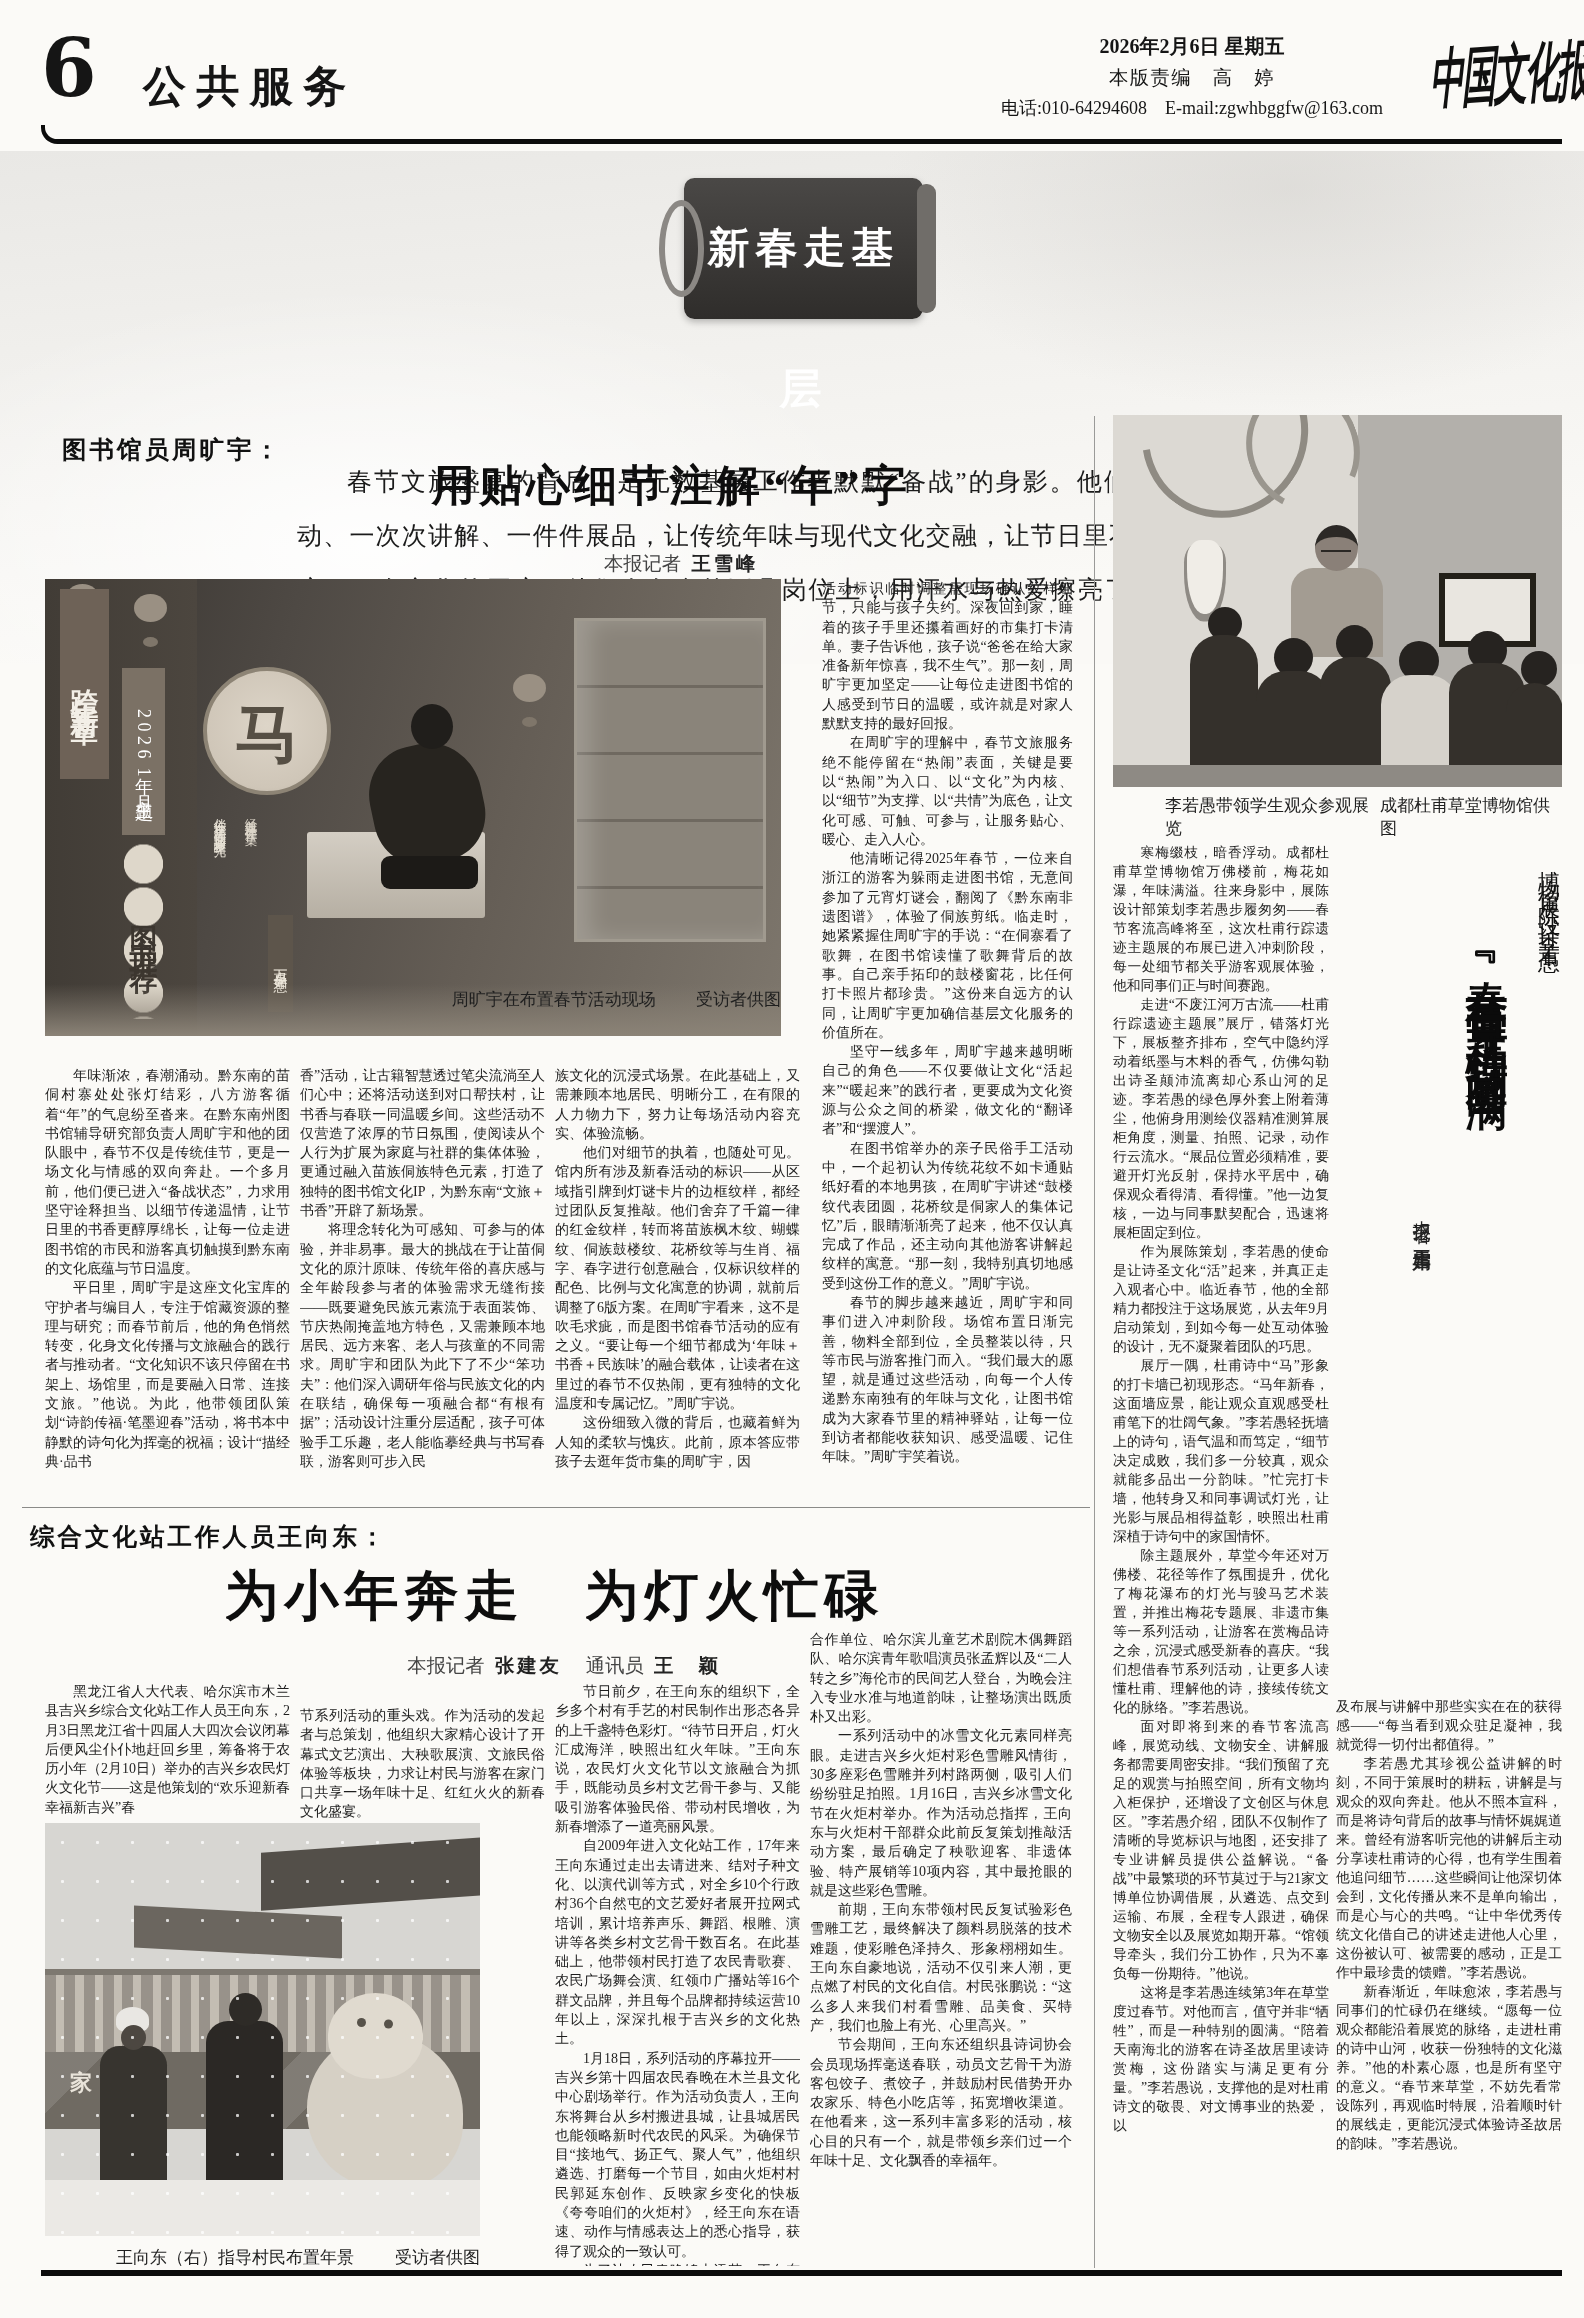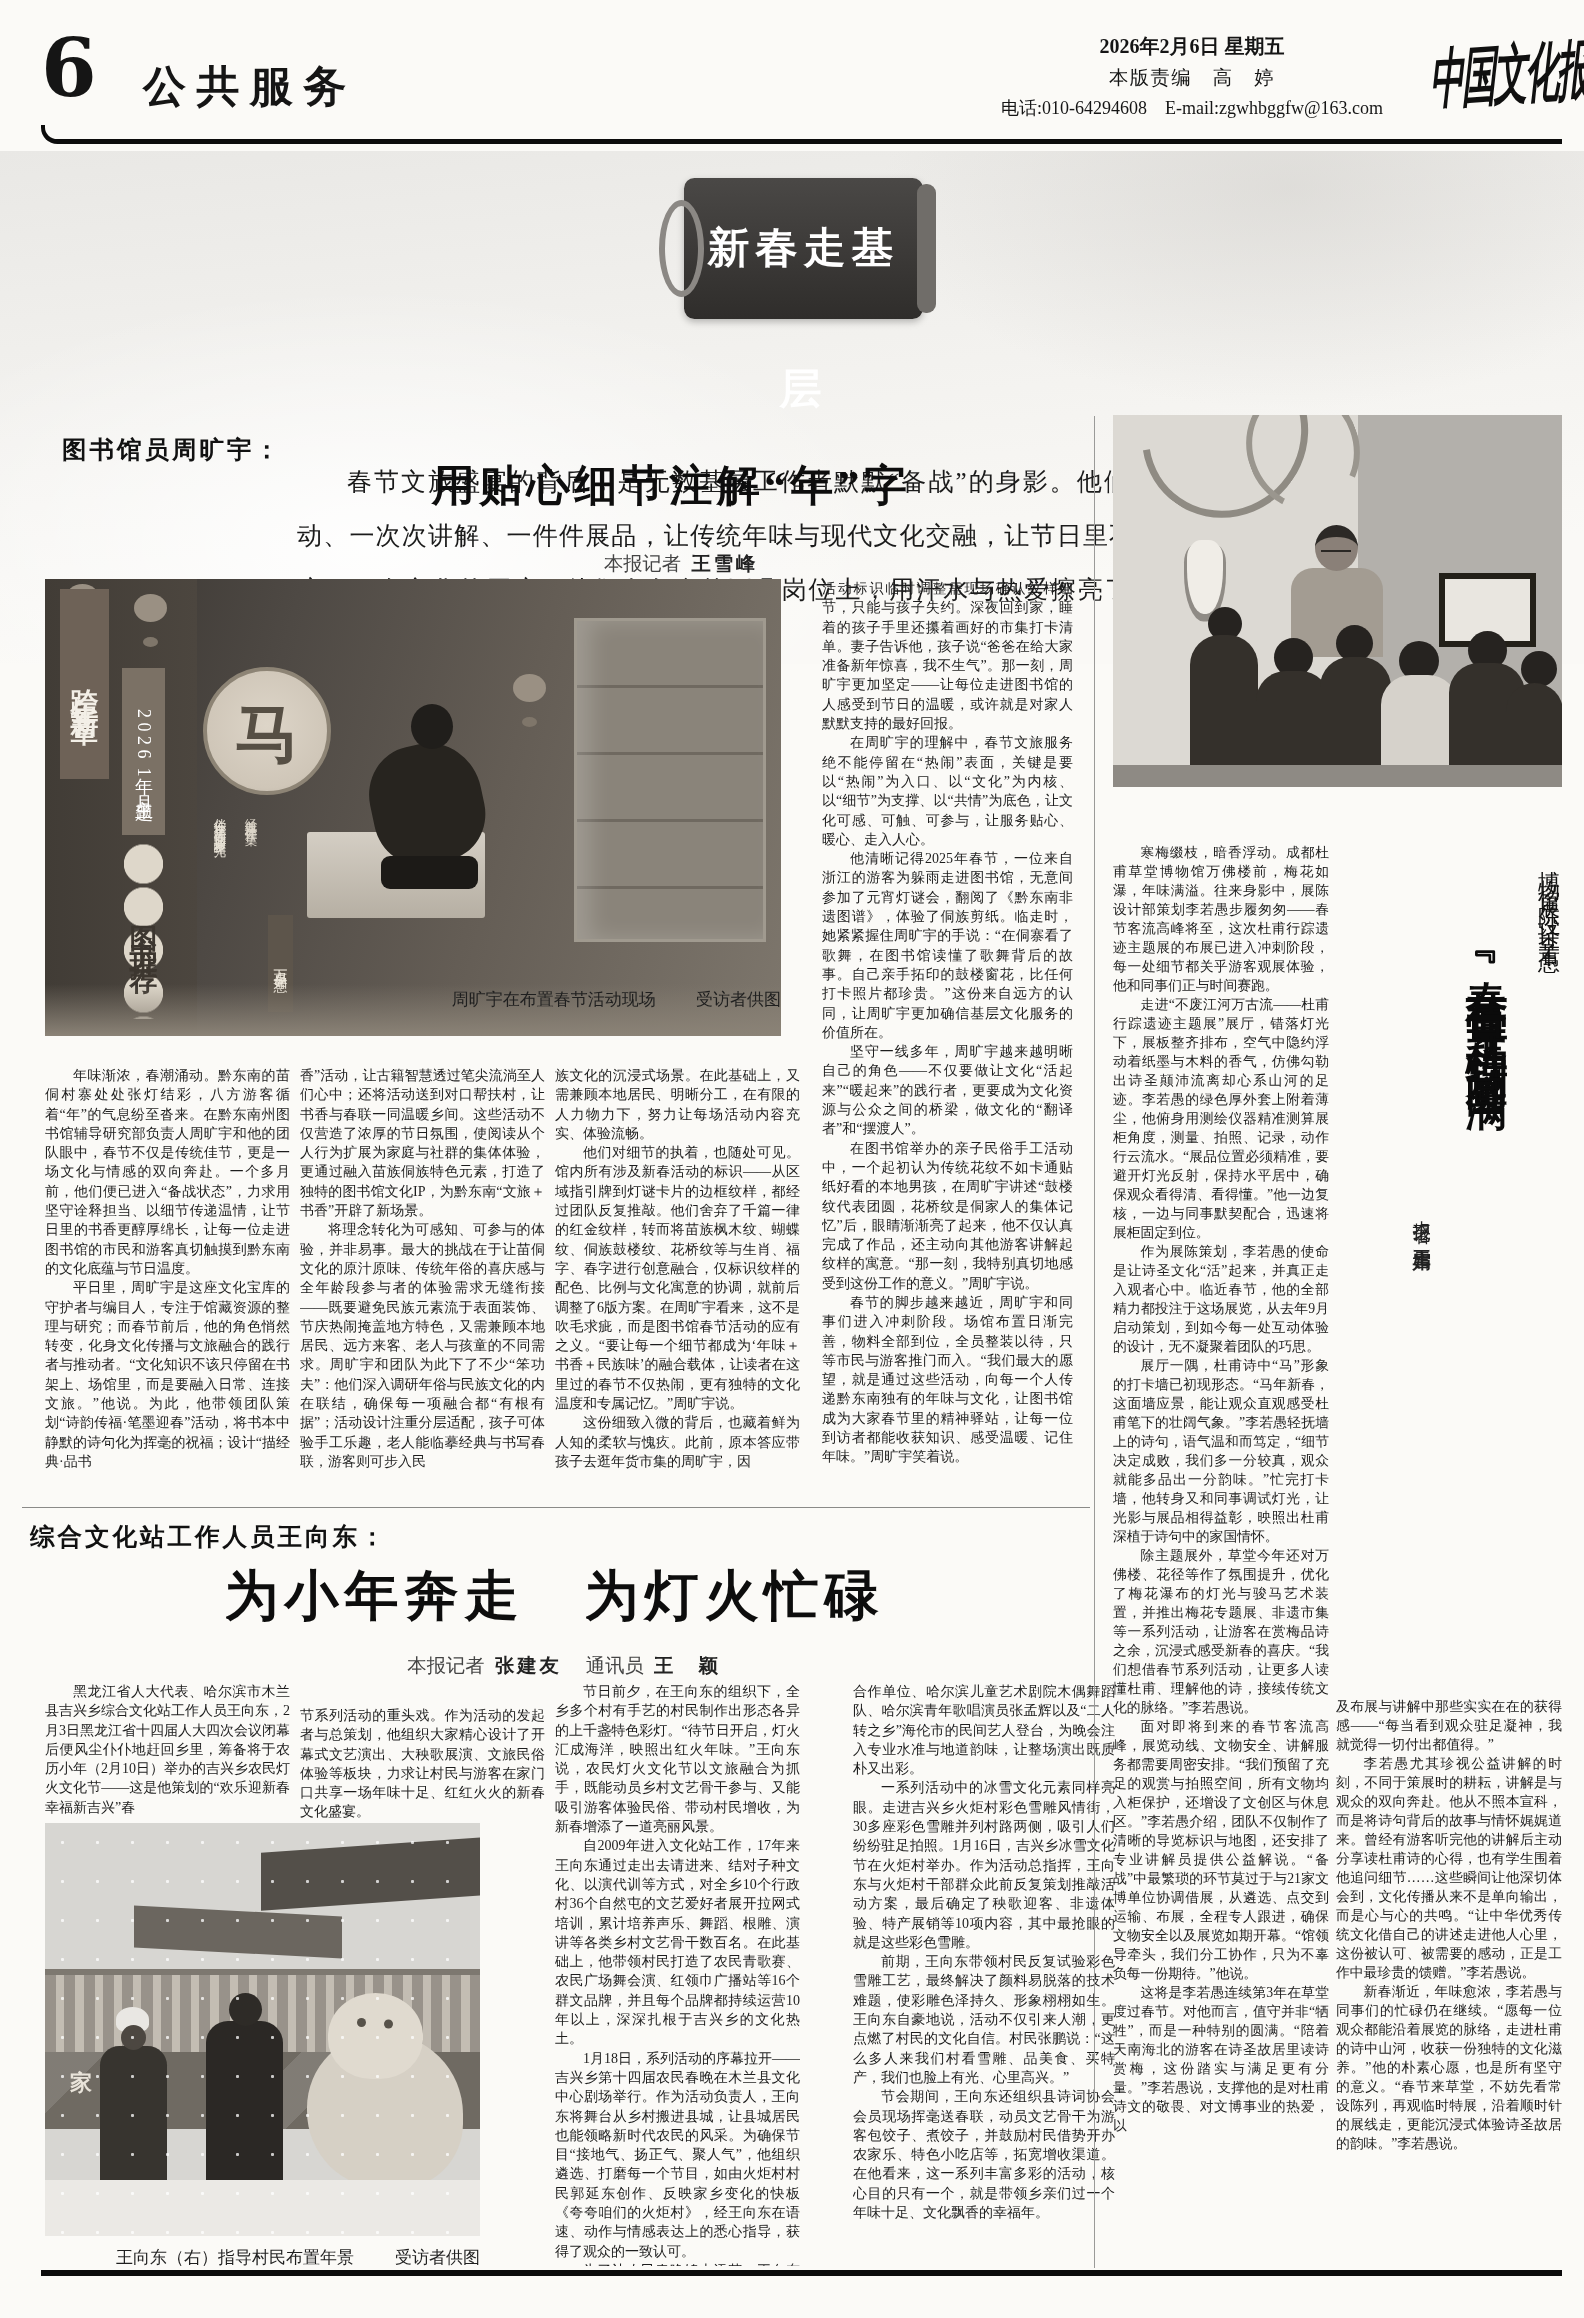--- a/index.html
+++ b/index.html
@@ -228,21 +228,21 @@
     </div>
   <div class="body-col" data-cont="1" style="left:300px; top:1682px; width:245px; height:138px;margin-top:24px;" data-name="article2-column-2">
       <p>节系列活动的重头戏。作为活动的发起者与总策划，他组织大家精心设计了开幕式文艺演出、大秧歌展演、文旅民俗体验等板块，力求让村民与游客在家门口共享一场年味十足、红红火火的新春文化盛宴。</p>
     </div>
   <div class="body-col" style="left:555px; top:1682px; width:245px; height:584px;" data-name="article2-column-3">
       <p>节日前夕，在王向东的组织下，全乡多个村有手艺的村民制作出形态各异的上千盏特色彩灯。“待节日开启，灯火汇成海洋，映照出红火年味。”王向东说，农民灯火文化节以文旅融合为抓手，既能动员乡村文艺骨干参与、又能吸引游客体验民俗、带动村民增收，为新春增添了一道亮丽风景。</p>
       <p>自2009年进入文化站工作，17年来王向东通过走出去请进来、结对子种文化、以演代训等方式，对全乡10个行政村36个自然屯的文艺爱好者展开拉网式培训，累计培养声乐、舞蹈、根雕、演讲等各类乡村文艺骨干数百名。在此基础上，他带领村民打造了农民青歌赛、农民广场舞会演、红领巾广播站等16个群文品牌，并且每个品牌都持续运营10年以上，深深扎根于吉兴乡的文化热土。</p>
       <p>1月18日，系列活动的序幕拉开——吉兴乡第十四届农民春晚在木兰县文化中心剧场举行。作为活动负责人，王向东将舞台从乡村搬进县城，让县城居民也能领略新时代农民的风采。为确保节目“接地气、扬正气、聚人气”，他组织遴选、打磨每一个节目，如由火炬村村民郭延东创作、反映家乡变化的快板《夸夸咱们的火炬村》，经王向东在语速、动作与情感表达上的悉心指导，获得了观众的一致认可。</p>
       <p>为了让农民春晚锦上添花，王向东邀请吉兴乡“结对子种文化”友好</p>
     </div>
-  <div class="body-col" data-cont="1" style="left:810px; top:1682px; width:262px; height:584px;margin-left:43px;" data-name="article2-column-4">
+  <div class="body-col" data-cont="1" style="left:810px; top:1630px; width:262px; height:584px;" data-name="article2-column-4">
       <p>合作单位、哈尔滨儿童艺术剧院木偶舞蹈队、哈尔滨青年歌唱演员张孟辉以及“二人转之乡”海伦市的民间艺人登台，为晚会注入专业水准与地道韵味，让整场演出既质朴又出彩。</p>
       <p>一系列活动中的冰雪文化元素同样亮眼。走进吉兴乡火炬村彩色雪雕风情街，30多座彩色雪雕并列村路两侧，吸引人们纷纷驻足拍照。1月16日，吉兴乡冰雪文化节在火炬村举办。作为活动总指挥，王向东与火炬村干部群众此前反复策划推敲活动方案，最后确定了秧歌迎客、非遗体验、特产展销等10项内容，其中最抢眼的就是这些彩色雪雕。</p>
       <p>前期，王向东带领村民反复试验彩色雪雕工艺，最终解决了颜料易脱落的技术难题，使彩雕色泽持久、形象栩栩如生。王向东自豪地说，活动不仅引来人潮，更点燃了村民的文化自信。村民张鹏说：“这么多人来我们村看雪雕、品美食、买特产，我们也脸上有光、心里高兴。”</p>
       <p>节会期间，王向东还组织县诗词协会会员现场挥毫送春联，动员文艺骨干为游客包饺子、煮饺子，并鼓励村民借势开办农家乐、特色小吃店等，拓宽增收渠道。在他看来，这一系列丰富多彩的活动，核心目的只有一个，就是带领乡亲们过一个年味十足、文化飘香的幸福年。</p>
     </div>
 
   <div class="photo2" data-name="article2-photo">
     <div class="p2-roof" data-name="roof-graphic"></div>
     <div class="p2-roof2" data-name="roof-graphic"></div>
     <div class="p2-fence" data-name="fence-graphic"></div>
@@ -282,20 +282,24 @@
     <div class="p3-kid-head" style="left:223px; top:210px; width:37px; height:37px;" data-name="student-figure-head"></div>
     <div class="p3-kid" style="left:207px; top:242px; width:71px; height:129px;" data-name="student-figure"></div>
     <div class="p3-kid-head" style="left:286px; top:226px; width:40px; height:40px;" data-name="student-figure-head"></div>
     <div class="p3-kid" style="left:268px; top:260px; width:77px; height:112px; background:#d6d2cb;" data-name="student-figure-white-shirt"></div>
     <div class="p3-kid-head" style="left:355px; top:216px; width:39px; height:39px;" data-name="student-figure-head"></div>
     <div class="p3-kid" style="left:336px; top:248px; width:76px; height:123px;" data-name="student-figure"></div>
     <div class="p3-kid-head" style="left:408px; top:236px; width:36px; height:36px;" data-name="student-figure-head"></div>
     <div class="p3-kid" style="left:393px; top:268px; width:57px; height:104px;" data-name="student-figure"></div>
     <div class="p3-floorshadow" data-name="floor-shadow"></div>
   </div>
+  <div class="caption cap-flex" style="left:1113px; top:794px; width:449px; padding-left:52px;" data-name="article3-photo-caption">
+    <span data-name="caption-text">李若愚带领学生观众参观展览</span>
+    <span data-name="caption-credit">成都杜甫草堂博物馆供图</span>
+  </div>
 
   <div class="body-col a3col" style="left:1113px; top:843px; width:216px; height:1422px;" data-name="article3-column-a">
       <p>寒梅缀枝，暗香浮动。成都杜甫草堂博物馆万佛楼前，梅花如瀑，年味满溢。往来身影中，展陈设计部策划李若愚步履匆匆——春节客流高峰将至，这次杜甫行踪遗迹主题展的布展已进入冲刺阶段，每一处细节都关乎游客观展体验，他和同事们正与时间赛跑。</p>
       <p>走进“不废江河万古流——杜甫行踪遗迹主题展”展厅，错落灯光下，展板整齐排布，空气中隐约浮动着纸墨与木料的香气，仿佛勾勒出诗圣颠沛流离却心系山河的足迹。李若愚的绿色厚外套上附着薄尘，他俯身用测绘仪器精准测算展柜角度，测量、拍照、记录，动作行云流水。“展品位置必须精准，要避开灯光反射，保持水平居中，确保观众看得清、看得懂。”他一边复核，一边与同事默契配合，迅速将展柜固定到位。</p>
       <p>作为展陈策划，李若愚的使命是让诗圣文化“活”起来，并真正走入观者心中。临近春节，他的全部精力都投注于这场展览，从去年9月启动策划，到如今每一处互动体验的设计，无不凝聚着团队的巧思。</p>
       <p>展厅一隅，杜甫诗中“马”形象的打卡墙已初现形态。“马年新春，这面墙应景，能让观众直观感受杜甫笔下的壮阔气象。”李若愚轻抚墙上的诗句，语气温和而笃定，“细节决定成败，我们多一分较真，观众就能多品出一分韵味。”忙完打卡墙，他转身又和同事调试灯光，让光影与展品相得益彰，映照出杜甫深植于诗句中的家国情怀。</p>
       <p>除主题展外，草堂今年还对万佛楼、花径等作了氛围提升，优化了梅花瀑布的灯光与骏马艺术装置，并推出梅花专题展、非遗市集等一系列活动，让游客在赏梅品诗之余，沉浸式感受新春的喜庆。“我们想借春节系列活动，让更多人读懂杜甫、理解他的诗，接续传统文化的脉络。”李若愚说。</p>
       <p>面对即将到来的春节客流高峰，展览动线、文物安全、讲解服务都需要周密安排。“我们预留了充足的观赏与拍照空间，所有文物均入柜保护，还增设了文创区与休息区。”李若愚介绍，团队不仅制作了清晰的导览标识与地图，还安排了专业讲解员提供公益解说。“备战”中最繁琐的环节莫过于与21家文博单位协调借展，从遴选、点交到运输、布展，全程专人跟进，确保文物安全以及展览如期开幕。“馆领导牵头，我们分工协作，只为不辜负每一份期待。”他说。</p>
       <p>这将是李若愚连续第3年在草堂度过春节。对他而言，值守并非“牺牲”，而是一种特别的圆满。“陪着天南海北的游客在诗圣故居里读诗赏梅，这份踏实与满足更有分量。”李若愚说，支撑他的是对杜甫诗文的敬畏、对文博事业的热爱，以</p>
     </div>

